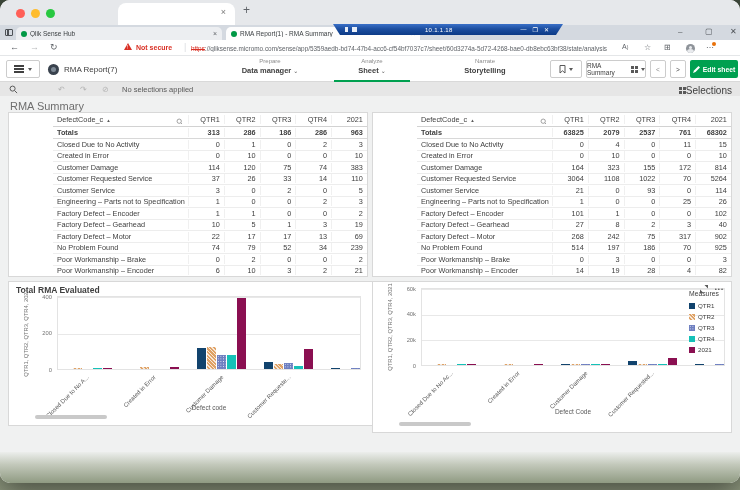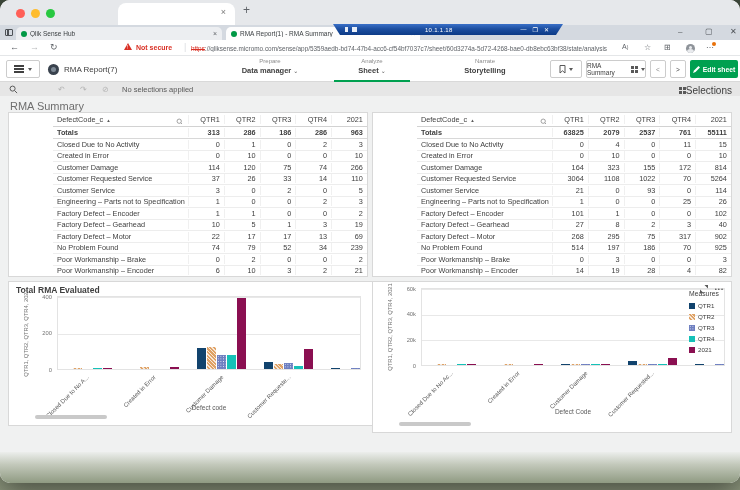--- a/index.html
+++ b/index.html
@@ -284,21 +284,21 @@
           <div class="td n">0</div>
           <div class="td n">0</div>
           <div class="td n">10</div>
         </div>
         <div class="tr">
       <div class="td c0">Customer Damage</div>
       <div class="td n">114</div>
           <div class="td n">120</div>
           <div class="td n">75</div>
           <div class="td n">74</div>
-          <div class="td n">266</div>
+          <div class="td n">383</div>
         </div>
         <div class="tr">
       <div class="td c0">Customer Requested Service</div>
       <div class="td n">37</div>
           <div class="td n">26</div>
           <div class="td n">33</div>
           <div class="td n">14</div>
           <div class="td n">110</div>
         </div>
         <div class="tr">
@@ -381,21 +381,21 @@
           <div class="td n">QTR3</div>
           <div class="td n">QTR4</div>
           <div class="td n">2021</div>
         </div>
         <div class="tr totals">
       <div class="td c0">Totals</div>
       <div class="td n">63825</div>
           <div class="td n">2079</div>
           <div class="td n">2537</div>
           <div class="td n">761</div>
-          <div class="td n">55111</div>
+          <div class="td n">68302</div>
         </div>
         <div class="tr">
       <div class="td c0">Closed Due to No Activity</div>
       <div class="td n">0</div>
           <div class="td n">4</div>
           <div class="td n">0</div>
           <div class="td n">11</div>
           <div class="td n">15</div>
         </div>
         <div class="tr">
@@ -450,21 +450,21 @@
       <div class="td c0">Factory Defect – Gearhead</div>
       <div class="td n">27</div>
           <div class="td n">8</div>
           <div class="td n">2</div>
           <div class="td n">3</div>
           <div class="td n">40</div>
         </div>
         <div class="tr">
       <div class="td c0">Factory Defect – Motor</div>
       <div class="td n">268</div>
-          <div class="td n">295</div>
+          <div class="td n">242</div>
           <div class="td n">75</div>
           <div class="td n">317</div>
           <div class="td n">902</div>
         </div>
         <div class="tr">
       <div class="td c0">No Problem Found</div>
       <div class="td n">514</div>
           <div class="td n">197</div>
           <div class="td n">186</div>
           <div class="td n">70</div>

